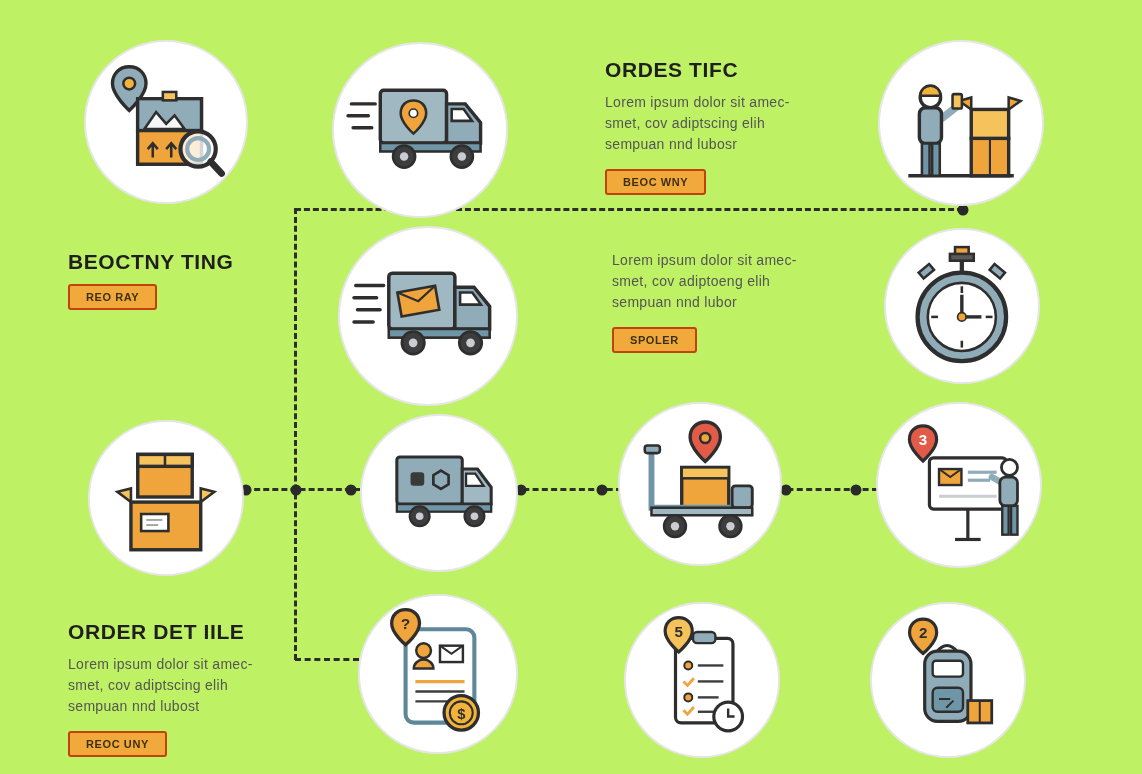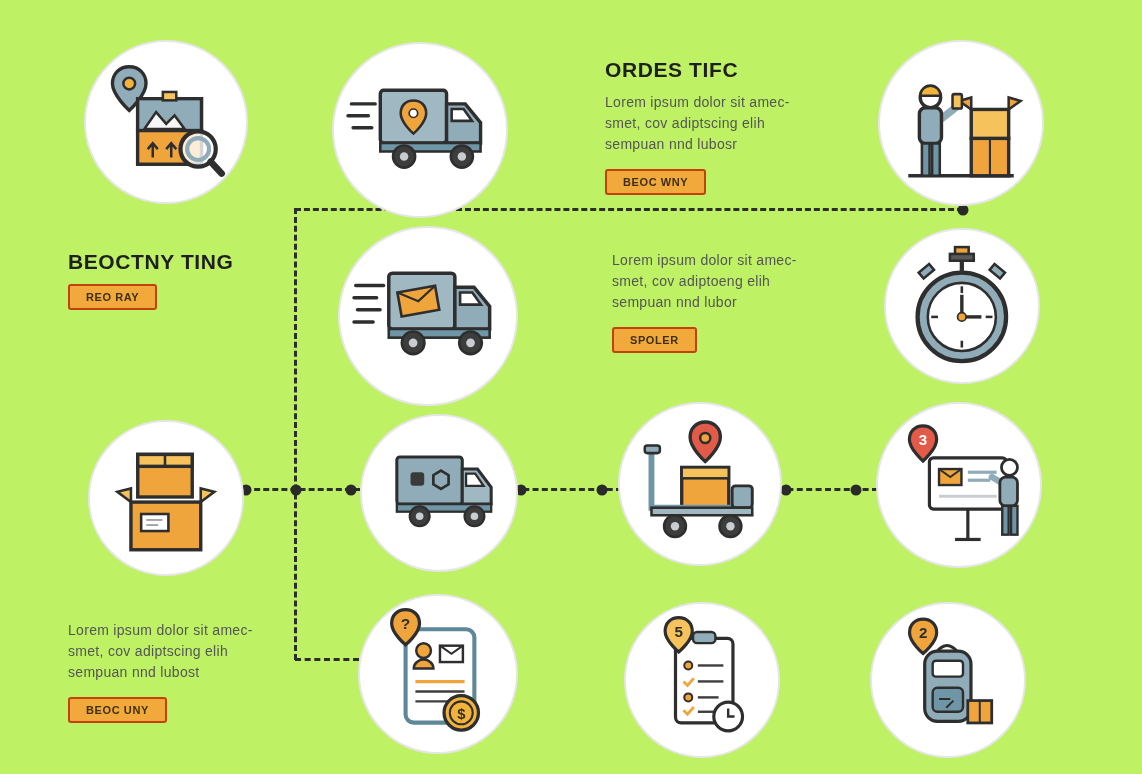--- a/index.html
+++ b/index.html
@@ -224,22 +224,23 @@
       <text x="40" y="30" text-anchor="middle" font-size="19" font-weight="bold" fill="#fff">3</text>
       <path d="M140 78 L126 70" stroke="#8FACB8" stroke-width="8" stroke-linecap="round"></path>
       <circle cx="148" cy="58" r="10" fill="#fff" stroke="#2E2E2E" stroke-width="3.5"></circle>
       <rect x="136" y="70" width="22" height="36" rx="7" fill="#8FACB8" stroke="#2E2E2E" stroke-width="3.5"></rect>
       <rect x="139" y="106" width="8" height="36" fill="#6F96A6" stroke="#2E2E2E" stroke-width="3"></rect>
       <rect x="150" y="106" width="8" height="36" fill="#6F96A6" stroke="#2E2E2E" stroke-width="3"></rect>
     </svg>
   </div>
 
   <div class="text-block" style="left:68px;top:620px">
+    <h2>ORDER DET IILE</h2>
     <p>Lorem ipsum dolor sit amec- smet, cov adiptscing elih sempuan nnd lubost</p>
-    <div class="btn">BEOC UNY</div>
+    <div class="btn">REOC UNY</div>
   </div>
 
   <div class="icon-circle" style="left:358px;top:594px;width:156px;height:156px">
     <svg viewBox="0 0 150 160">
       <rect x="36" y="26" width="84" height="114" rx="10" fill="#fff" stroke="#5E8799" stroke-width="5"></rect>
       <circle cx="58" cy="52" r="9" fill="#F0A53C" stroke="#2E2E2E" stroke-width="3"></circle>
       <path d="M46 74 a12 11 0 0 1 24 0 z" fill="#F0A53C" stroke="#2E2E2E" stroke-width="3"></path>
       <rect x="78" y="46" width="28" height="20" fill="#fff" stroke="#2E2E2E" stroke-width="3"></rect>
       <path d="M78 46 l14 10 14-10" fill="none" stroke="#2E2E2E" stroke-width="2.5"></path>
       <line x1="48" y1="90" x2="108" y2="90" stroke="#F0A53C" stroke-width="4"></line>

